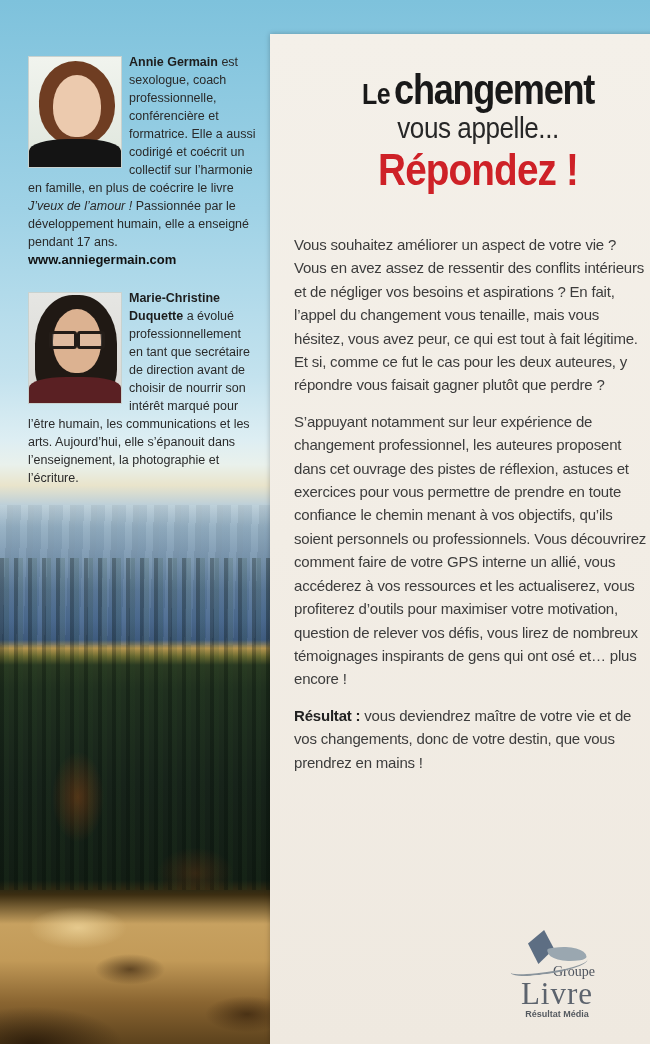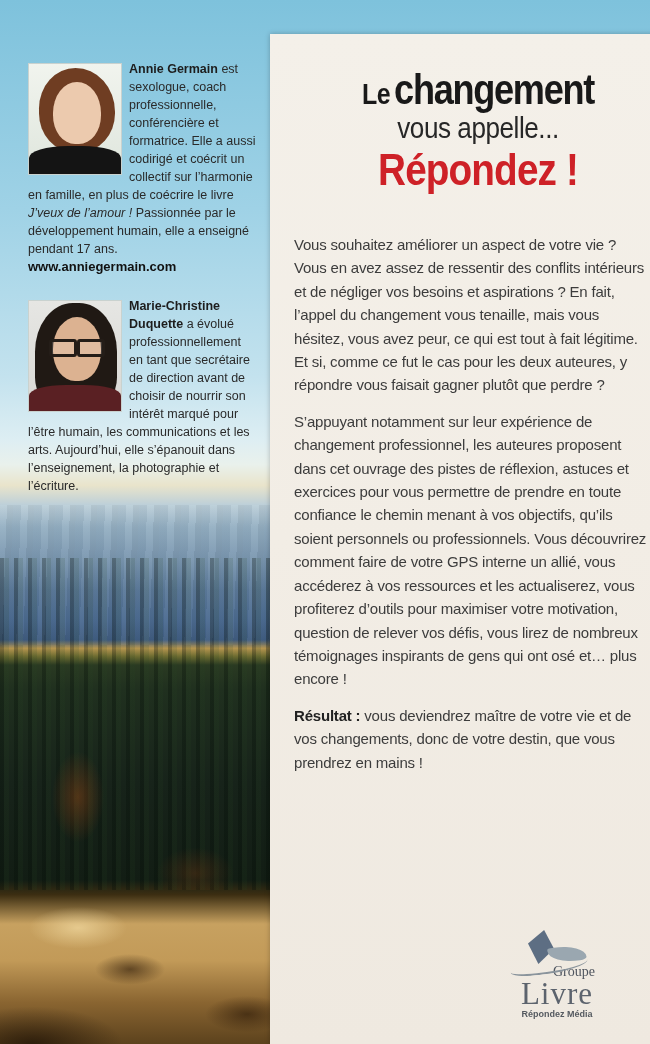--- a/index.html
+++ b/index.html
@@ -46,22 +46,22 @@
       radial-gradient(ellipse 80px 30px at 65% 60%, rgba(45,26,8,.55), transparent 70%),
       radial-gradient(ellipse 60px 26px at 38% 82%, rgba(40,22,6,.6), transparent 70%),
       radial-gradient(ellipse 90px 40px at 88% 85%, rgba(50,30,10,.5), transparent 70%),
       radial-gradient(ellipse 120px 50px at 5% 100%, rgba(20,10,2,.65), transparent 75%);
   }
   
   .bio{
     position:absolute;left:28px;width:230px;color:#2a2a2a;
     font-size:12.5px;line-height:18px;
   }
-  .bio-1{top:60px;}
-  .bio-2{top:297px;}
+  .bio-1{top:53px;}
+  .bio-2{top:289px;}
   .bio b{font-weight:700;color:#1d1d1d;}
   .bio .site{font-weight:700;font-size:13px;color:#111;}
   .bio .book-it{font-style:italic;}
   .portrait{
     float:left;width:94px;height:112px;margin:3px 7px 4px 0;
     position:relative;overflow:hidden;border:1px solid #c9d2cf;
     background:linear-gradient(180deg,#f1f4ee,#dfe6dd);
   }
   .portrait .p-hair{position:absolute;}
   .portrait .p-face{position:absolute;}
@@ -180,18 +180,18 @@
 
     <div class="bottom-row">
       <div class="publisher">
         <div class="leaves">
           <div class="leaf-dark"></div>
           <div class="leaf-light"></div>
           <div class="swoosh"></div>
         </div>
         <div class="pub-groupe">Groupe</div>
         <div class="pub-livre">Livre</div>
-        <div class="pub-media">Répondez Média</div>
+        <div class="pub-media">Résultat Média</div>
       </div>
     </div>
 
   </div>
 </div>
 
 </body></html>

